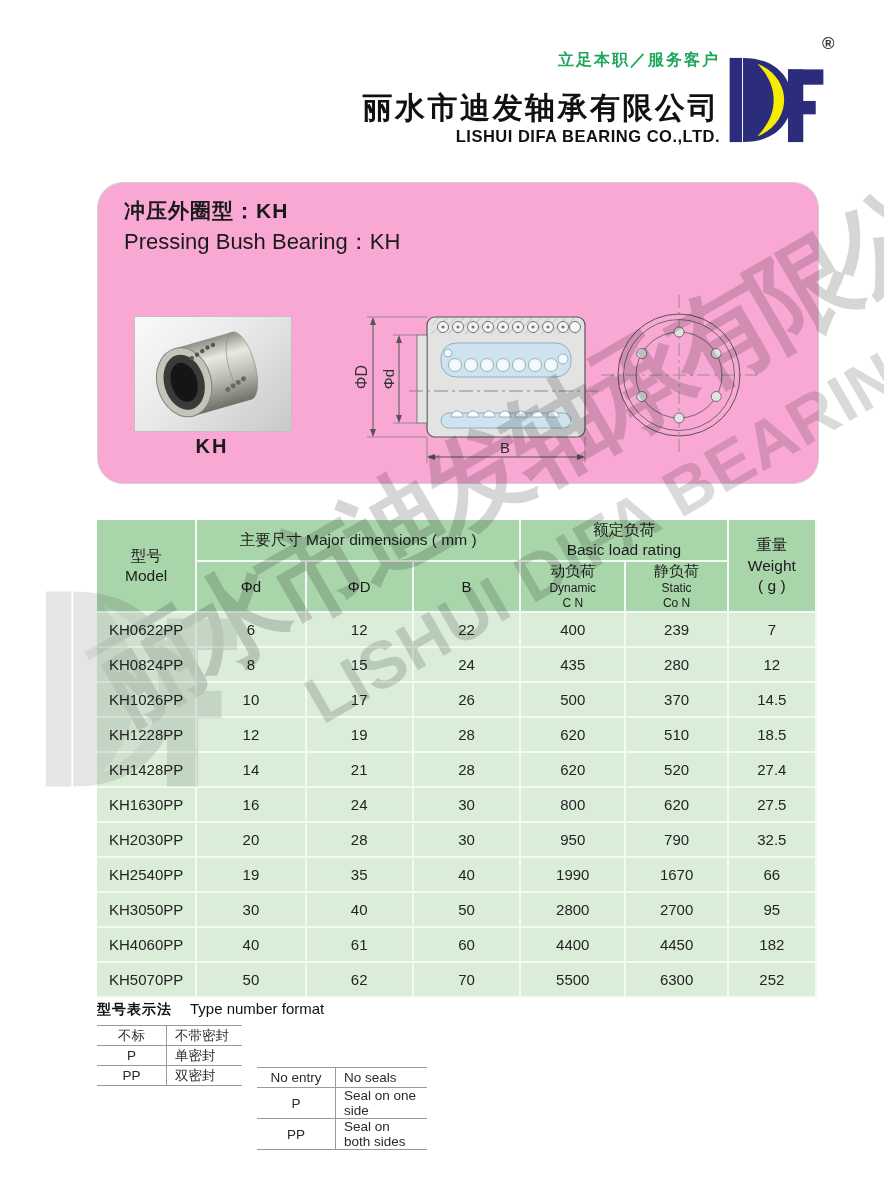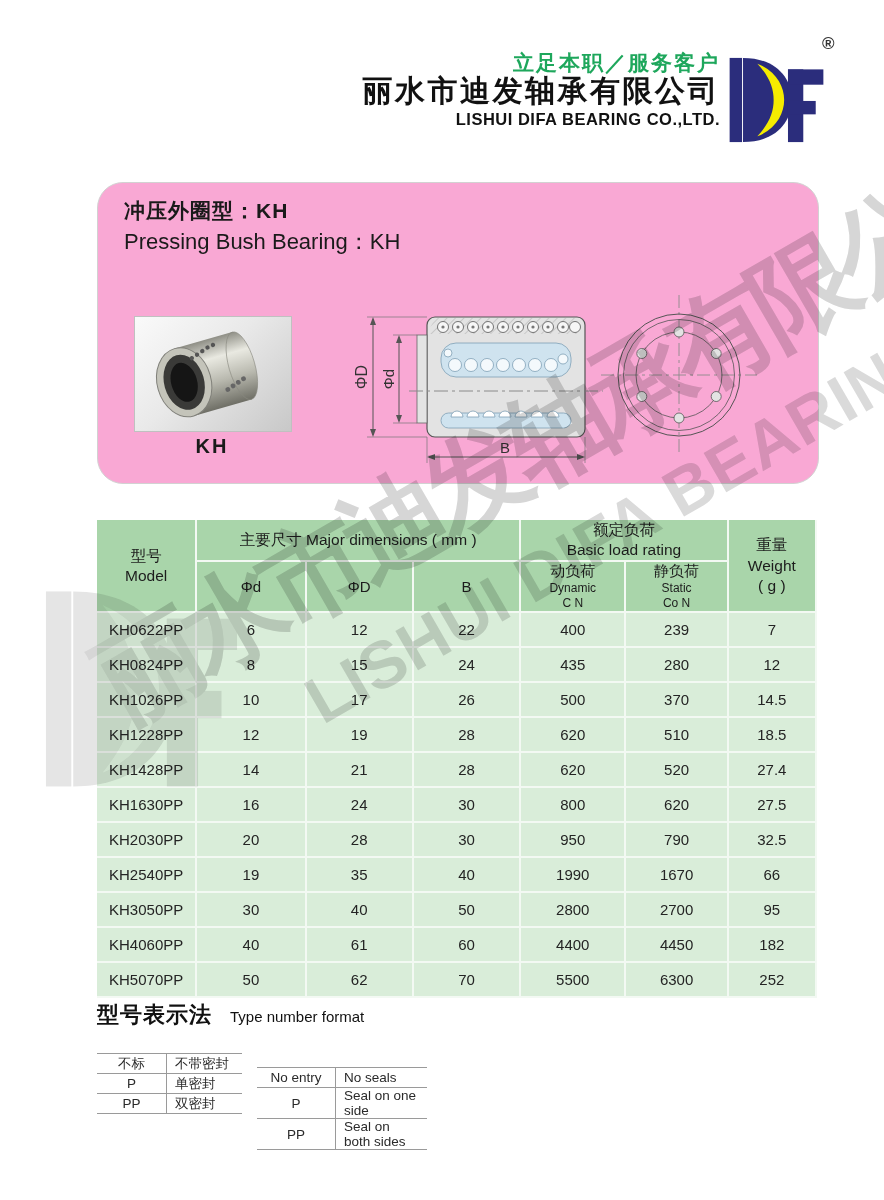--- a/index.html
+++ b/index.html
@@ -1,21 +1,21 @@
 <!DOCTYPE html>
 <html><head>
 <meta charset="utf-8">
 <style>
   html,body{margin:0;padding:0;background:#fff;}
   body{font-family:"Liberation Sans","DejaVu Sans",sans-serif;-webkit-font-smoothing:antialiased;}
   .page{position:relative;width:884px;height:1200px;background:#ffffff;overflow:hidden;}
 
   
   .hdr-text{position:absolute;top:52px;right:164px;text-align:right;line-height:1;}
-  .slogan{color:#1ea75c;font-size:21px;font-weight:bold;letter-spacing:2px;margin-bottom:3px;}
+  .slogan{color:#1ea75c;font-size:16px;font-weight:bold;letter-spacing:2px;margin-bottom:25px;}
   .company-zh{color:#111;font-size:30px;font-weight:bold;letter-spacing:2.5px;margin-bottom:5px;}
   .company-en{color:#111;font-size:16.5px;font-weight:bold;letter-spacing:0.5px;}
   .logo{position:absolute;left:728px;top:56px;width:97px;height:88px;}
   .reg-mark{position:absolute;left:822px;top:34px;font-size:17px;color:#333;font-weight:bold;}
 
   
   .panel{position:absolute;left:97px;top:182px;width:720px;height:300px;background:#f9a8d4;border:1px solid #d2d2d2;border-radius:26px;}
   .panel-title-zh{position:absolute;left:26px;top:14px;font-size:21px;font-weight:bold;color:#1a1a1a;letter-spacing:1px;}
   .panel-title-en{position:absolute;left:26px;top:44px;font-size:22px;color:#1a1a1a;}
   .photo{position:absolute;left:36px;top:133px;width:156px;height:114px;background:linear-gradient(135deg,#fafafa 0%,#e9e9e9 45%,#c8c8c8 100%);border:1px solid #c0c0c0;overflow:hidden;}
@@ -31,27 +31,27 @@
   .th-big{font-size:15.5px;line-height:1.3;}
   .th-sub{font-size:15px;}
   .th-tiny{font-size:12px;line-height:1.25;}
   .row1 th{height:40px;}
   .row2 th{height:41px;}
   .c0{width:100px;} .c1{width:109px;} .c2{width:107px;} .c3{width:107px;}
   .c4{width:105px;} .c5{width:102px;} .c6{width:88px;}
 
   
   .fmt-title{position:absolute;left:97px;top:1000px;color:#111;}
-  .fmt-title .zh{font-size:22px;font-weight:bold;letter-spacing:1px;}
+  .fmt-title .zh{font-size:14px;font-weight:bold;letter-spacing:1px;}
   .fmt-title .en{font-size:15px;margin-left:18px;}
   .mini{position:absolute;border-collapse:collapse;}
   .mini td{border-top:1.5px solid #9a9a9a;border-bottom:1.5px solid #9a9a9a;font-size:13.5px;color:#2a2a2a;height:19px;padding:0 8px;background:#fff;}
   .mini td:first-child{border-right:1.5px solid #9a9a9a;text-align:center;}
   .mini td:last-child{text-align:left;}
-  .mini-left{left:97px;top:1053px;width:145px;}
+  .mini-left{left:97px;top:1025px;width:145px;}
   .mini-right{left:257px;top:1067px;width:170px;}
   .mini-left td:first-child{width:53px;}
   .mini-right td:first-child{width:62px;}
 
   
   .watermark{position:absolute;inset:0;pointer-events:none;overflow:hidden;mix-blend-mode:multiply;z-index:9;}
   .wm-rot{position:absolute;left:128px;top:618px;transform:rotate(-30deg);transform-origin:0 50%;white-space:nowrap;}
   .wm-zh{font-size:104px;font-weight:bold;letter-spacing:-10px;color:#d6d6d6;}
   .wm-en{font-size:66px;font-weight:bold;letter-spacing:1px;color:#dadada;margin:4px 0 0 170px;}
   .wm-logo{position:absolute;left:44px;top:578px;}

